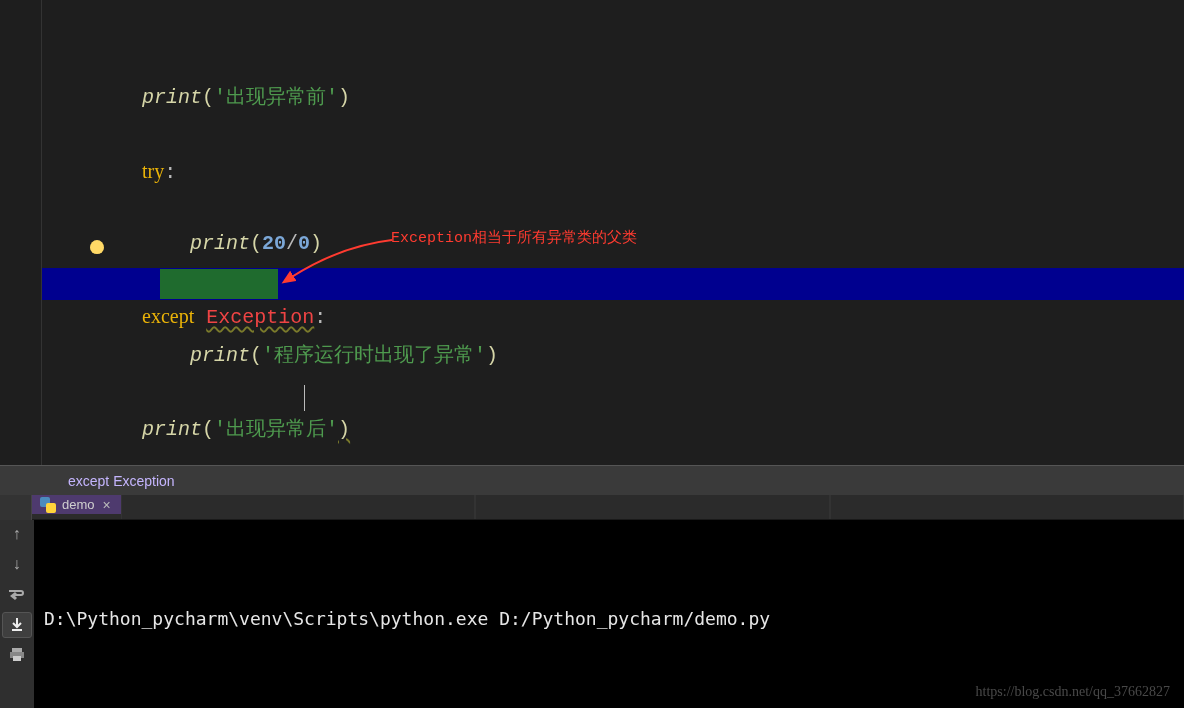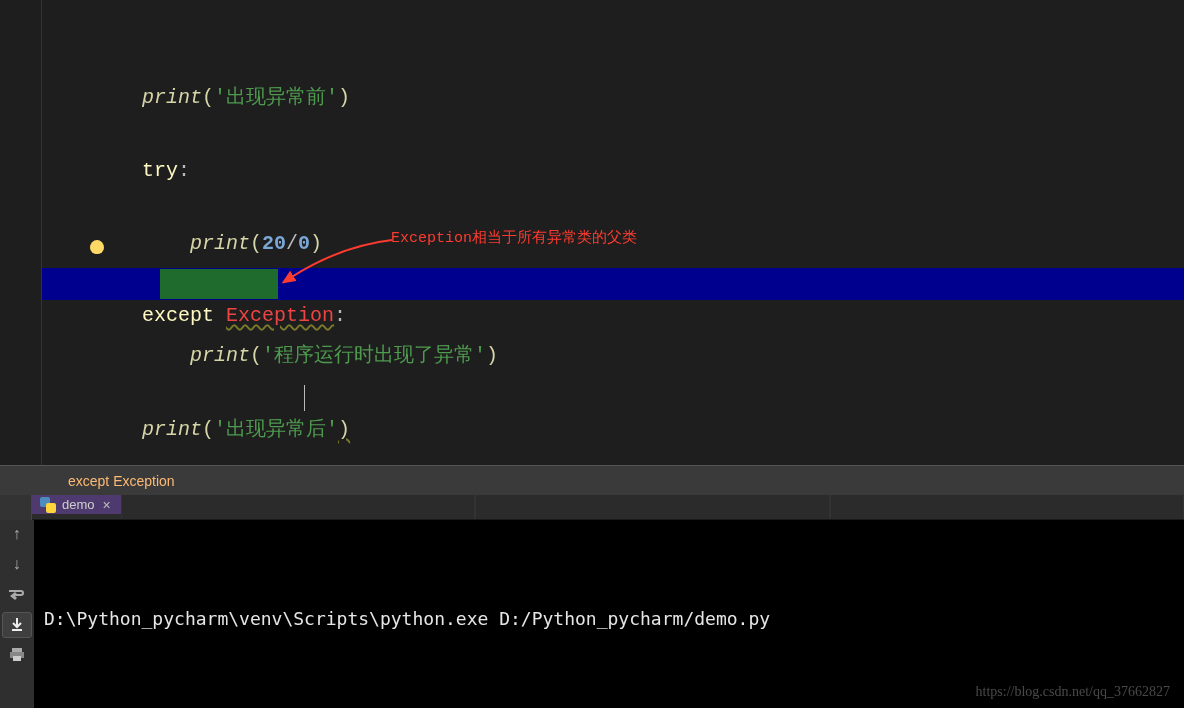--- a/index.html
+++ b/index.html
@@ -23,21 +23,21 @@
 .code {
   position:absolute; left:42px; top:12px; right:0; height:465px;
   font-size:20px;
 }
 .line {
   position:absolute; left:0; right:0;
   height:32px; line-height:32px;
   padding-left:28px;
   white-space:pre;
 }
-.kw { color:#fef9c3; font-family:Liberation Mono, monospace; }
+.kw { color:#eab308; font-family:Liberation Serif, serif; }
 .fn { font-style:italic; color:#d6d6a8; }
 .paren { color:#d6d6a8; }
 .str { color:#4e9a4e; }
 .num { color:#7ba7d7; font-weight:bold; }
 .quote { color:#4e9a4e; }
 .ident { color:#bababa; }
 .cls { color:#ef4444; text-decoration:underline wavy #7a7a2a; text-underline-offset:3px; }
 .highlight-bg {
   position:absolute; left:0; right:0; height:32px;
   background:#00008f;
@@ -53,21 +53,21 @@
   position:absolute; color:#ff3b30; font-size:15px;
   font-family:Liberation Mono, monospace;
 }
 .arrow {
   position:absolute; pointer-events:none;
 }
 .caret { position:absolute; width:1px; height:26px; background:#bbb; }
 .breadcrumb {
   position:absolute; left:0; right:0; top:465px; height:42px;
   background:#3a3a3a; border-top:1px solid #555; border-bottom:1px solid #555;
-  color:#fdba74; font-size:14px; line-height:30px; padding-left:68px;
+  color:#c4b5fd; font-size:14px; line-height:30px; padding-left:68px;
   font-family:sans-serif;
 }
 .tabs {
   position:absolute; left:0; right:0; top:495px; height:25px;
   background:#2b2b2b; border-bottom:1px solid #1a1a1a;
   display:flex;
 }
 .sidebar-col { width:32px; height:25px; border-right:1px solid #444; background:#333; }
 .tab {
   height:19px; background:#4e3a6e;

